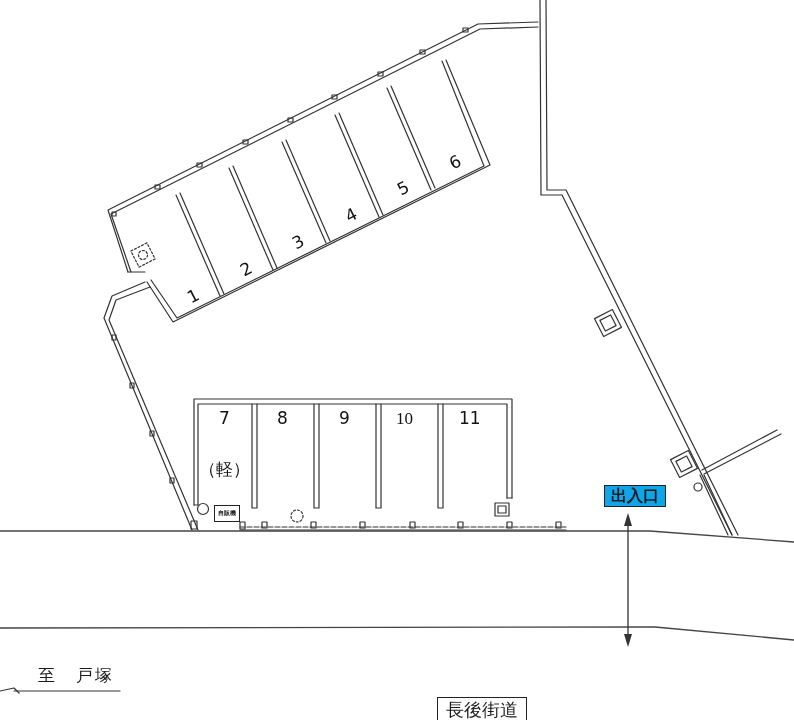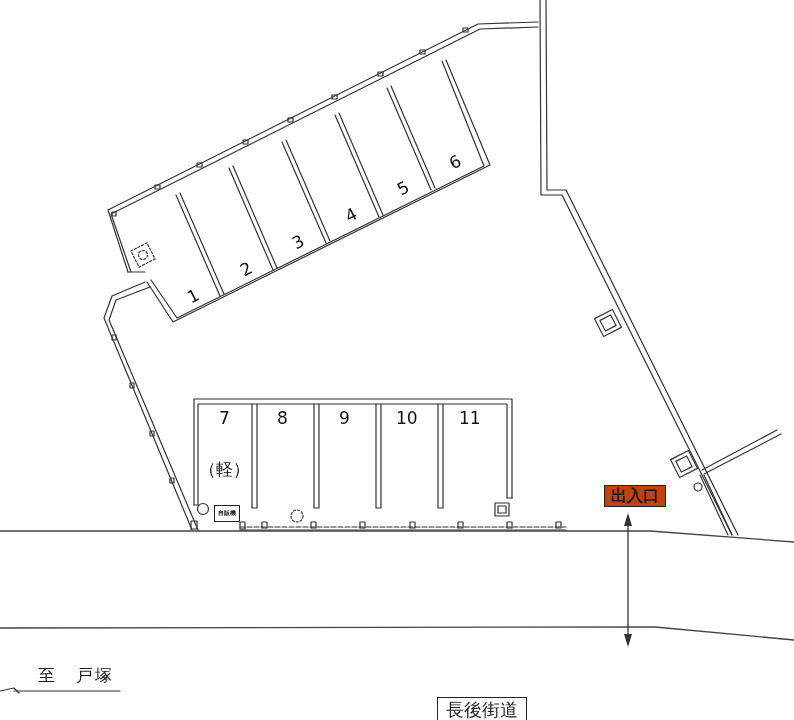--- a/index.html
+++ b/index.html
@@ -2,21 +2,21 @@
 <html><head>
 <meta charset="utf-8">
 <style>
   html, body { margin: 0; padding: 0; background: #ffffff; }
   body { width: 794px; height: 720px; position: relative; overflow: hidden;
          font-family: "DejaVu Sans", sans-serif; color: #1a1a1a; }
   #map { position: absolute; left: 0; top: 0; width: 794px; height: 720px; }
   .lbl { position: absolute; white-space: nowrap; line-height: 1; }
   .space-num { font-size: 17px; color: #111; }
   .space-note { font-size: 17px; color: #111; }
-  .boxed { border: 1.5px solid #222; background: #c2410c; padding: 2px 6px; font-size: 16px; font-weight: bold; }
+  .boxed { border: 1.5px solid #222; background: #0ea5e9; padding: 2px 6px; font-size: 16px; font-weight: bold; }
   .boxed-lg { border: 1.5px solid #222; background: #fff; padding: 3px 8px; font-size: 18px; }
   .vend { position: absolute; border: 1.3px solid #222; background: #fff; font-size: 6px;
           display: flex; align-items: center; justify-content: center; font-weight: bold; }
   .dir-label { font-size: 17px; letter-spacing: 2px; }
 </style>
 </head>
 <body>
 
 <svg id="map" viewBox="0 0 794 720" xmlns="http://www.w3.org/2000/svg">
   <g fill="none" stroke="#333" stroke-width="1.2" stroke-linecap="round" stroke-linejoin="round">
@@ -146,21 +146,21 @@
 <div class="lbl space-num" style="left:241px; top:261px; transform:rotate(-27deg);">2</div>
 <div class="lbl space-num" style="left:293px; top:234px; transform:rotate(-27deg);">3</div>
 <div class="lbl space-num" style="left:346px; top:207px; transform:rotate(-27deg);">4</div>
 <div class="lbl space-num" style="left:398px; top:180px; transform:rotate(-27deg);">5</div>
 <div class="lbl space-num" style="left:450px; top:154px; transform:rotate(-27deg);">6</div>
 
 <div class="lbl space-num" style="left:219px; top:410px;">7</div>
 <div class="lbl space-note" style="left:199px; top:461px;">（軽）</div>
 <div class="lbl space-num" style="left:277px; top:410px;">8</div>
 <div class="lbl space-num" style="left:339px; top:410px;">9</div>
-<div class="lbl space-num" style="left:396px; top:410px;">10</div>
+<div class="lbl space-num" style="left:396px; top:410px;font-family:Liberation Serif, serif;">10</div>
 <div class="lbl space-num" style="left:459px; top:410px;text-align:center;">11</div>
 
 <div class="vend" style="left:214px; top:505px; width:24px; height:15px;">自販機</div>
 
 <div class="lbl boxed" style="left:604px; top:485px;">出入口</div>
 
 <div class="lbl boxed-lg" style="left:437px; top:697px;">長後街道</div>
 
 <div class="lbl dir-label" style="left:38px; top:667px;">至</div>
 <div class="lbl dir-label" style="left:76px; top:667px;">戸塚</div>

